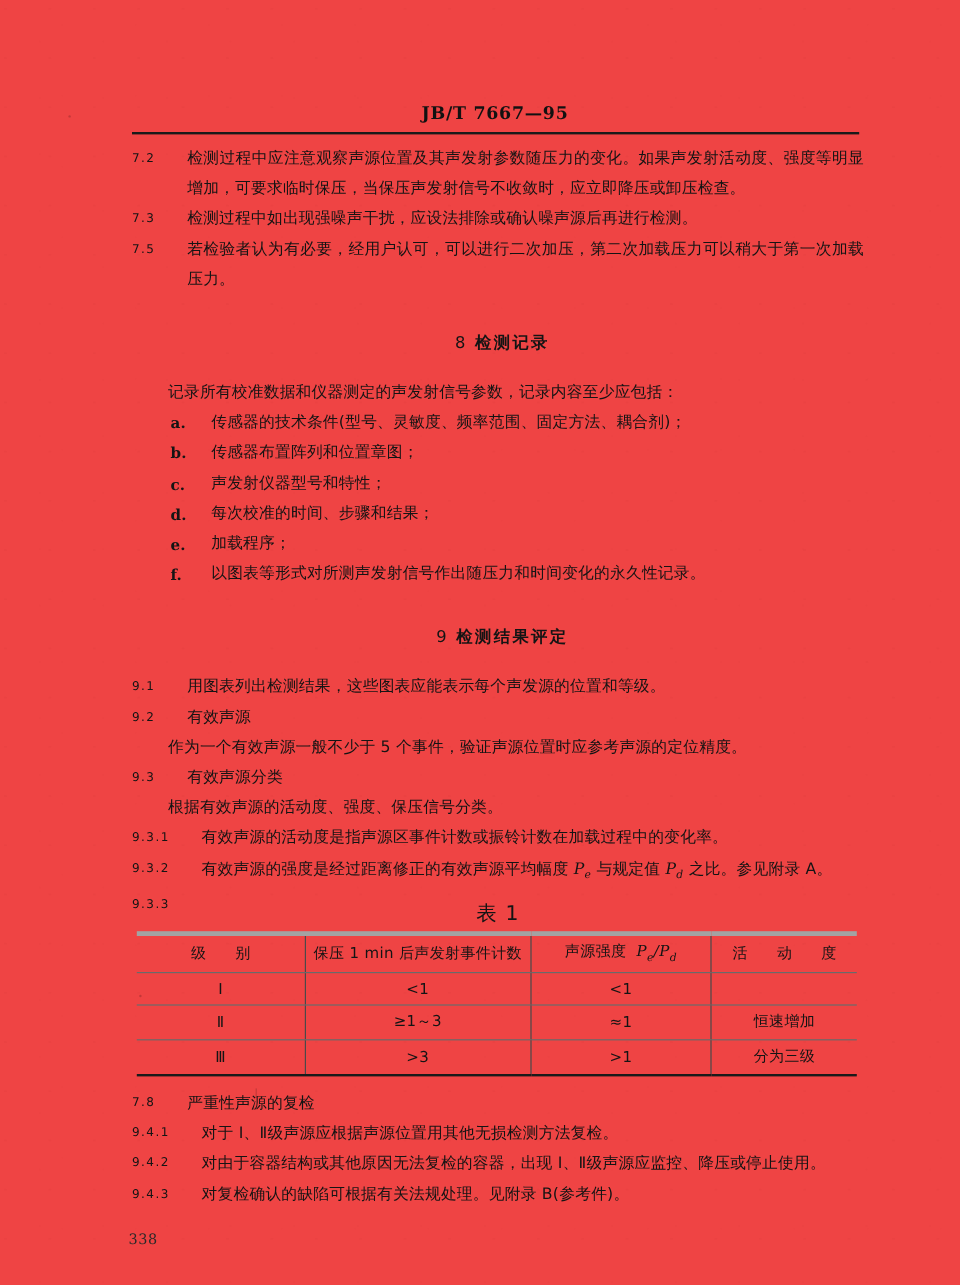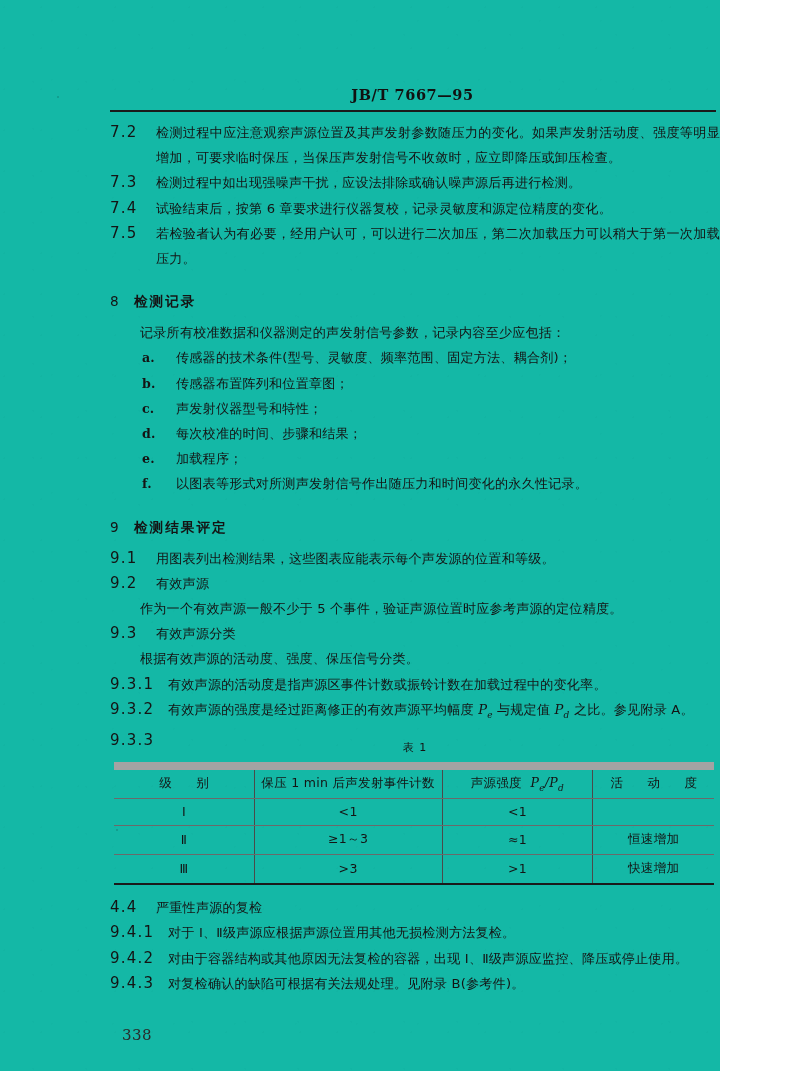--- a/index.html
+++ b/index.html
@@ -6,23 +6,23 @@
     margin: 0;
     padding: 0;
     background: #ffffff;
   }
   body {
     font-family: "DejaVu Sans", "Liberation Sans", sans-serif;
     color: #141414;
   }
   #page {
     position: relative;
-    width: 720px;
+    width: 800px;
     height: 1071px;
-    background: #14b8a6;
+    background: #ef4444;
     overflow: hidden;
   }
   
   #page::after {
     content: "";
     position: absolute;
     inset: 0;
     pointer-events: none;
     background:
       radial-gradient(circle at 12% 18%, rgba(0,0,0,0.018) 0 1px, transparent 1px),
@@ -67,31 +67,32 @@
     line-height: 25.2px;
     letter-spacing: 0.2px;
     text-align: justify;
     margin: 0;
   }
   .numpara > .num {
     position: absolute;
     left: 0;
     top: 0;
     font-family: "DejaVu Sans", "Liberation Sans", sans-serif;
-    font-size: 15px;
+    font-size: 10px;
     letter-spacing: 1.2px;
   }
   .numpara.wide { padding-left: 58px; }
 
   .sec {
     font-size: 13.6px;
     font-weight: bold;
     letter-spacing: 0.8px;
     line-height: 25px;
-    margin: 0;
+    margin: 10px;
+    text-align: center;
   }
   .sec .snum {
     display: inline-block;
     width: 24px;
     font-weight: normal;
   }
   .sec .stitle { letter-spacing: 2px; }
 
   .indent1 {
     padding-left: 30px;
@@ -120,59 +121,59 @@
     left: 32px;
     top: 0;
     font-weight: bold;
     font-family: "DejaVu Serif", "Liberation Serif", serif;
     font-size: 12.6px;
   }
 
   
   .tcap {
     text-align: center;
-    font-size: 11px;
+    font-size: 17px;
     letter-spacing: 1px;
     margin: 0;
     line-height: 20px;
   }
   table.t1 {
     border-collapse: collapse;
     width: 600px;
     margin: 4px 0 0 4px;
     font-size: 12.5px;
   }
   table.t1 th, table.t1 td {
     border-left: 1px solid #4a4a4a;
     border-right: 1px solid #4a4a4a;
     border-top: 1px solid #6a6a6a;
     border-bottom: 1px solid #6a6a6a;
     text-align: center;
     font-weight: normal;
     padding: 5px 2px 6px 2px;
     letter-spacing: 0.3px;
   }
-  table.t1 tr:first-child th { border-top: 8px solid #a3a3a3; }
+  table.t1 tr:first-child th { border-top: 4px solid #a3a3a3; }
   table.t1 tr:last-child td { border-bottom: 2px solid #1a1a1a; }
   table.t1 th:first-child, table.t1 td:first-child { border-left: none; }
   table.t1 th:last-child, table.t1 td:last-child { border-right: none; }
   table.t1 .c1 { width: 140px; }
   table.t1 .c2 { width: 190px; }
   table.t1 .c3 { width: 150px; text-align: center; }
   table.t1 .c4 { width: 120px; }
   .spaced { letter-spacing: 6px; padding-left: 6px; }
   .sym { font-family: "DejaVu Serif", "Liberation Serif", serif; font-style: italic; margin-top: 34px; }
   .sym sub { font-style: italic; font-size: 9px; }
 
   .pagenum {
     position: absolute;
-    left: 122px;
+    left: 107px;
     top: 1026px;
     font-family: "DejaVu Serif", "Liberation Serif", serif;
-    font-size: 15px;
+    font-size: 12px;
     color: #2a2a2a;
     letter-spacing: 0.5px;
   }
   .speck {
     position: absolute;
     width: 2px; height: 2px;
     background: rgba(0,0,0,0.18);
     border-radius: 50%;
   }
 </style>
@@ -193,23 +194,20 @@
   <div class="content">
 
     <p class="numpara">
       <span class="num">7.2</span><span>检测过程中应注意观察声源位置及其声发射参数随压力的变化。如果声发射活动度、强度等明显增加，可要求临时保压，当保压声发射信号不收敛时，应立即降压或卸压检查。</span>
     </p>
 
     <p class="numpara">
       <span class="num">7.3</span><span>检测过程中如出现强噪声干扰，应设法排除或确认噪声源后再进行检测。</span>
     </p>
 
-    <p class="numpara">
-      <span class="num">7.4</span><span>试验结束后，按第 6 章要求进行仪器复校，记录灵敏度和源定位精度的变化。</span>
-    </p>
 
     <p class="numpara">
       <span class="num">7.5</span><span>若检验者认为有必要，经用户认可，可以进行二次加压，第二次加载压力可以稍大于第一次加载压力。</span>
     </p>
 
     <div class="gap18"></div>
 
     <p class="sec">
       <span class="snum">8</span><span class="stitle">检测记录</span>
     </p>
@@ -292,29 +290,29 @@
         <tr>
           <td>Ⅱ</td>
           <td>≥1～3</td>
           <td>≈1</td>
           <td>恒速增加</td>
         </tr>
         <tr>
           <td>Ⅲ</td>
           <td>&gt;3</td>
           <td>&gt;1</td>
-          <td>快速增加</td>
+          <td>分为三级</td>
         </tr>
       </tbody>
     </table>
 
     <div class="gap10"></div>
 
     <p class="numpara">
-      <span class="num">4.4</span><span>严重性声源的复检</span>
+      <span class="num">7.8</span><span>严重性声源的复检</span>
     </p>
 
     <p class="numpara wide">
       <span class="num">9.4.1</span><span>对于 Ⅰ、Ⅱ级声源应根据声源位置用其他无损检测方法复检。</span>
     </p>
     <p class="numpara wide">
       <span class="num">9.4.2</span><span>对由于容器结构或其他原因无法复检的容器，出现 Ⅰ、Ⅱ级声源应监控、降压或停止使用。</span>
     </p>
     <p class="numpara wide">
       <span class="num">9.4.3</span><span>对复检确认的缺陷可根据有关法规处理。见附录 B(参考件)。</span>

